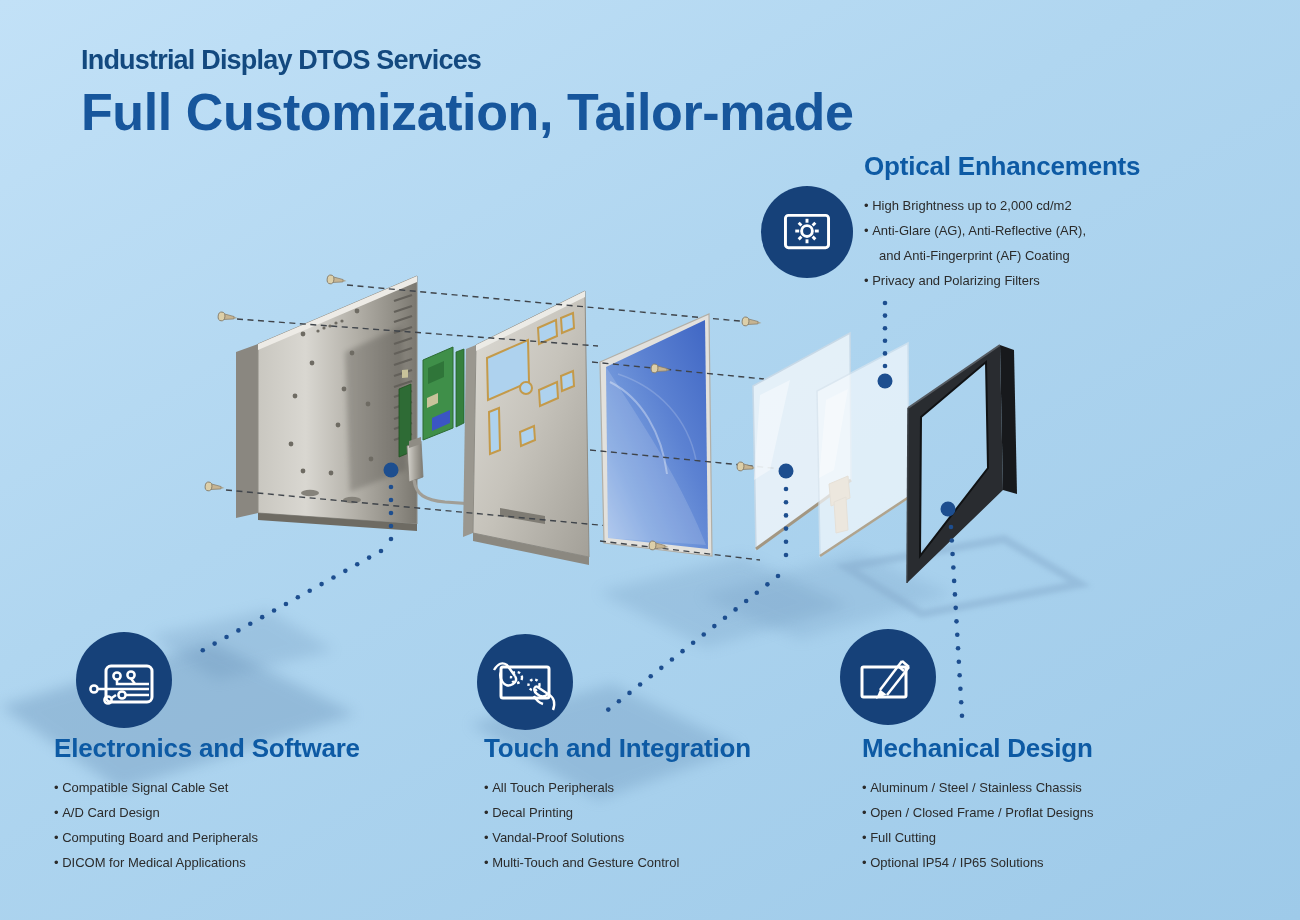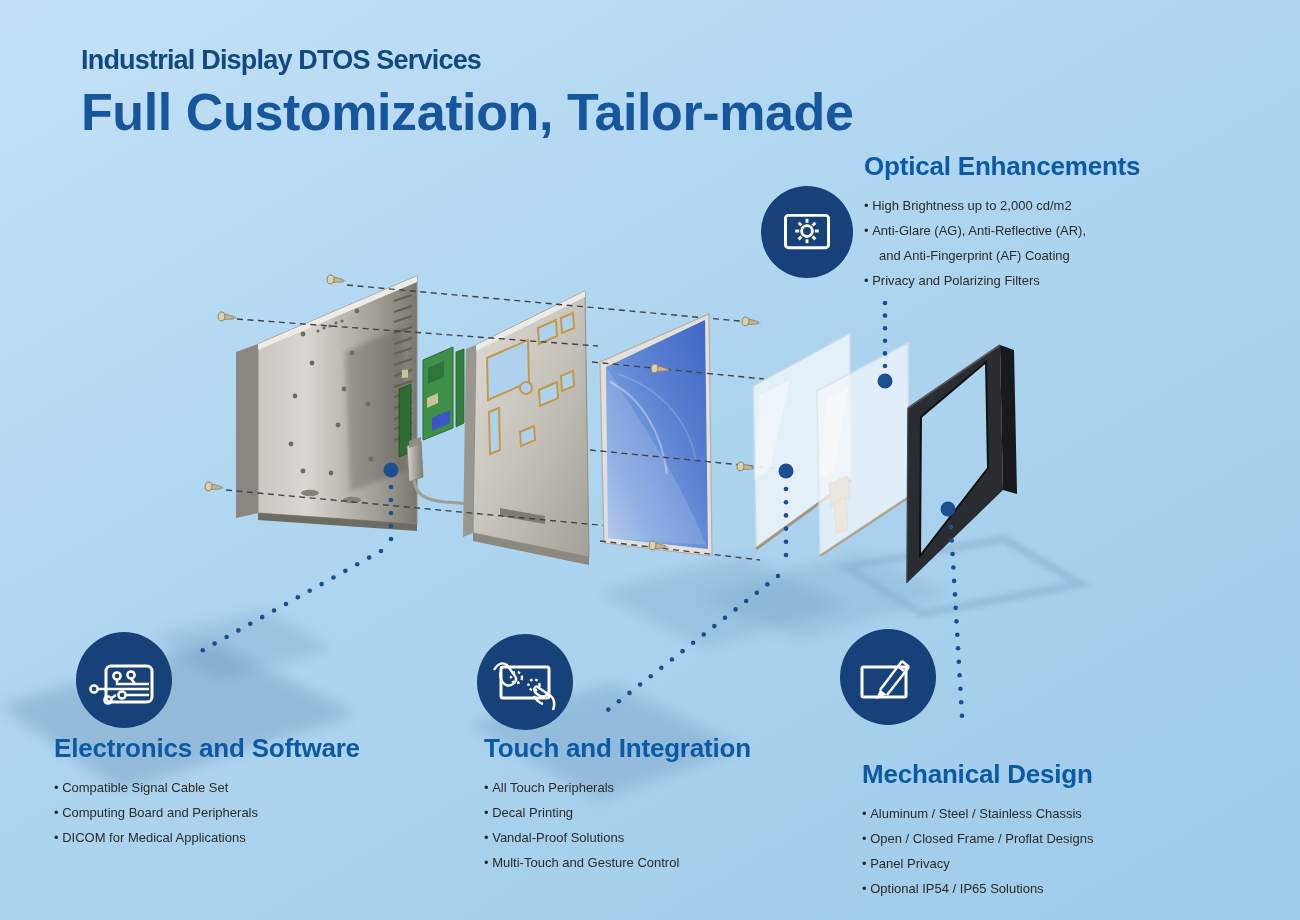--- a/index.html
+++ b/index.html
@@ -13,21 +13,21 @@
   .title-line1{font-size:27px;font-weight:700;letter-spacing:-0.8px;color:#13497f;line-height:1.1;}
   .title-line2{font-size:52px;font-weight:700;letter-spacing:-0.4px;color:#17569c;line-height:1.1;margin-top:8px;}
   .feature{position:absolute;}
   .feature h2{margin:0 0 11px 0;font-size:26px;font-weight:700;letter-spacing:-0.2px;color:#0d5aa4;}
   .feature ul{margin:0;padding:0;list-style:none;}
   .feature li{font-size:13px;color:#2b2b2b;line-height:25px;padding-left:15px;text-indent:-15px;}
   .feature li::before{content:"\2022\00a0";color:#2b2b2b;}
   .sec-optical{left:864px;top:151px;width:372px;}
   .sec-electronics{left:54px;top:733px;width:400px;}
   .sec-touch{left:484px;top:733px;width:386px;}
-  .sec-mechanical{left:862px;top:759px;width:410px;}
+  .sec-mechanical{left:862px;top:733px;width:410px;}
   .icon-circle{position:absolute;width:96px;height:96px;}
   .ic-optical{left:760px;top:185px;width:94px;height:94px;}
   .ic-electronics{left:76px;top:632px;}
   .ic-touch{left:477px;top:634px;}
   .ic-mechanical{left:840px;top:629px;}
   .icon-circle svg{display:block;width:100%;height:100%;}
 </style>
 </head>
 <body>
 
@@ -345,20 +345,21 @@
         <path d="M21.6,57 L73,57"></path>
         <path d="M49.6,63 L73,63"></path>
         <path d="M35,66.5 L40,63"></path>
       </g>
     </svg>
   </div>
   <div class="feature sec-electronics">
     <h2>Electronics and Software</h2>
     <ul>
       <li><span>Compatible Signal Cable Set</span></li>
+      <li><span>A/D Card Design</span></li>
       <li><span>Computing Board and Peripherals</span></li>
       <li><span>DICOM for Medical Applications</span></li>
     </ul>
   </div>
 
   <div class="icon-circle ic-touch">
     <svg viewBox="0 0 96 96">
       <circle cx="48" cy="48" r="48" fill="#164179"></circle>
       <g stroke="#ffffff" stroke-width="3" fill="none">
         <rect x="24" y="33" width="48" height="31" rx="2"></rect>
@@ -397,18 +398,18 @@
         <path d="M58,37 L64,42"></path>
       </g>
       <path d="M40,60.5 L36,70 L46.5,65.5 Z" fill="#ffffff"></path>
     </svg>
   </div>
   <div class="feature sec-mechanical">
     <h2>Mechanical Design</h2>
     <ul>
       <li><span>Aluminum / Steel / Stainless Chassis</span></li>
       <li><span>Open / Closed Frame / Proflat Designs</span></li>
-      <li><span>Panel Privacy</span></li>
+      <li><span>Full Cutting</span></li>
       <li><span>Optional IP54 / IP65 Solutions</span></li>
     </ul>
   </div>
 
 </div>
 
 </body></html>

